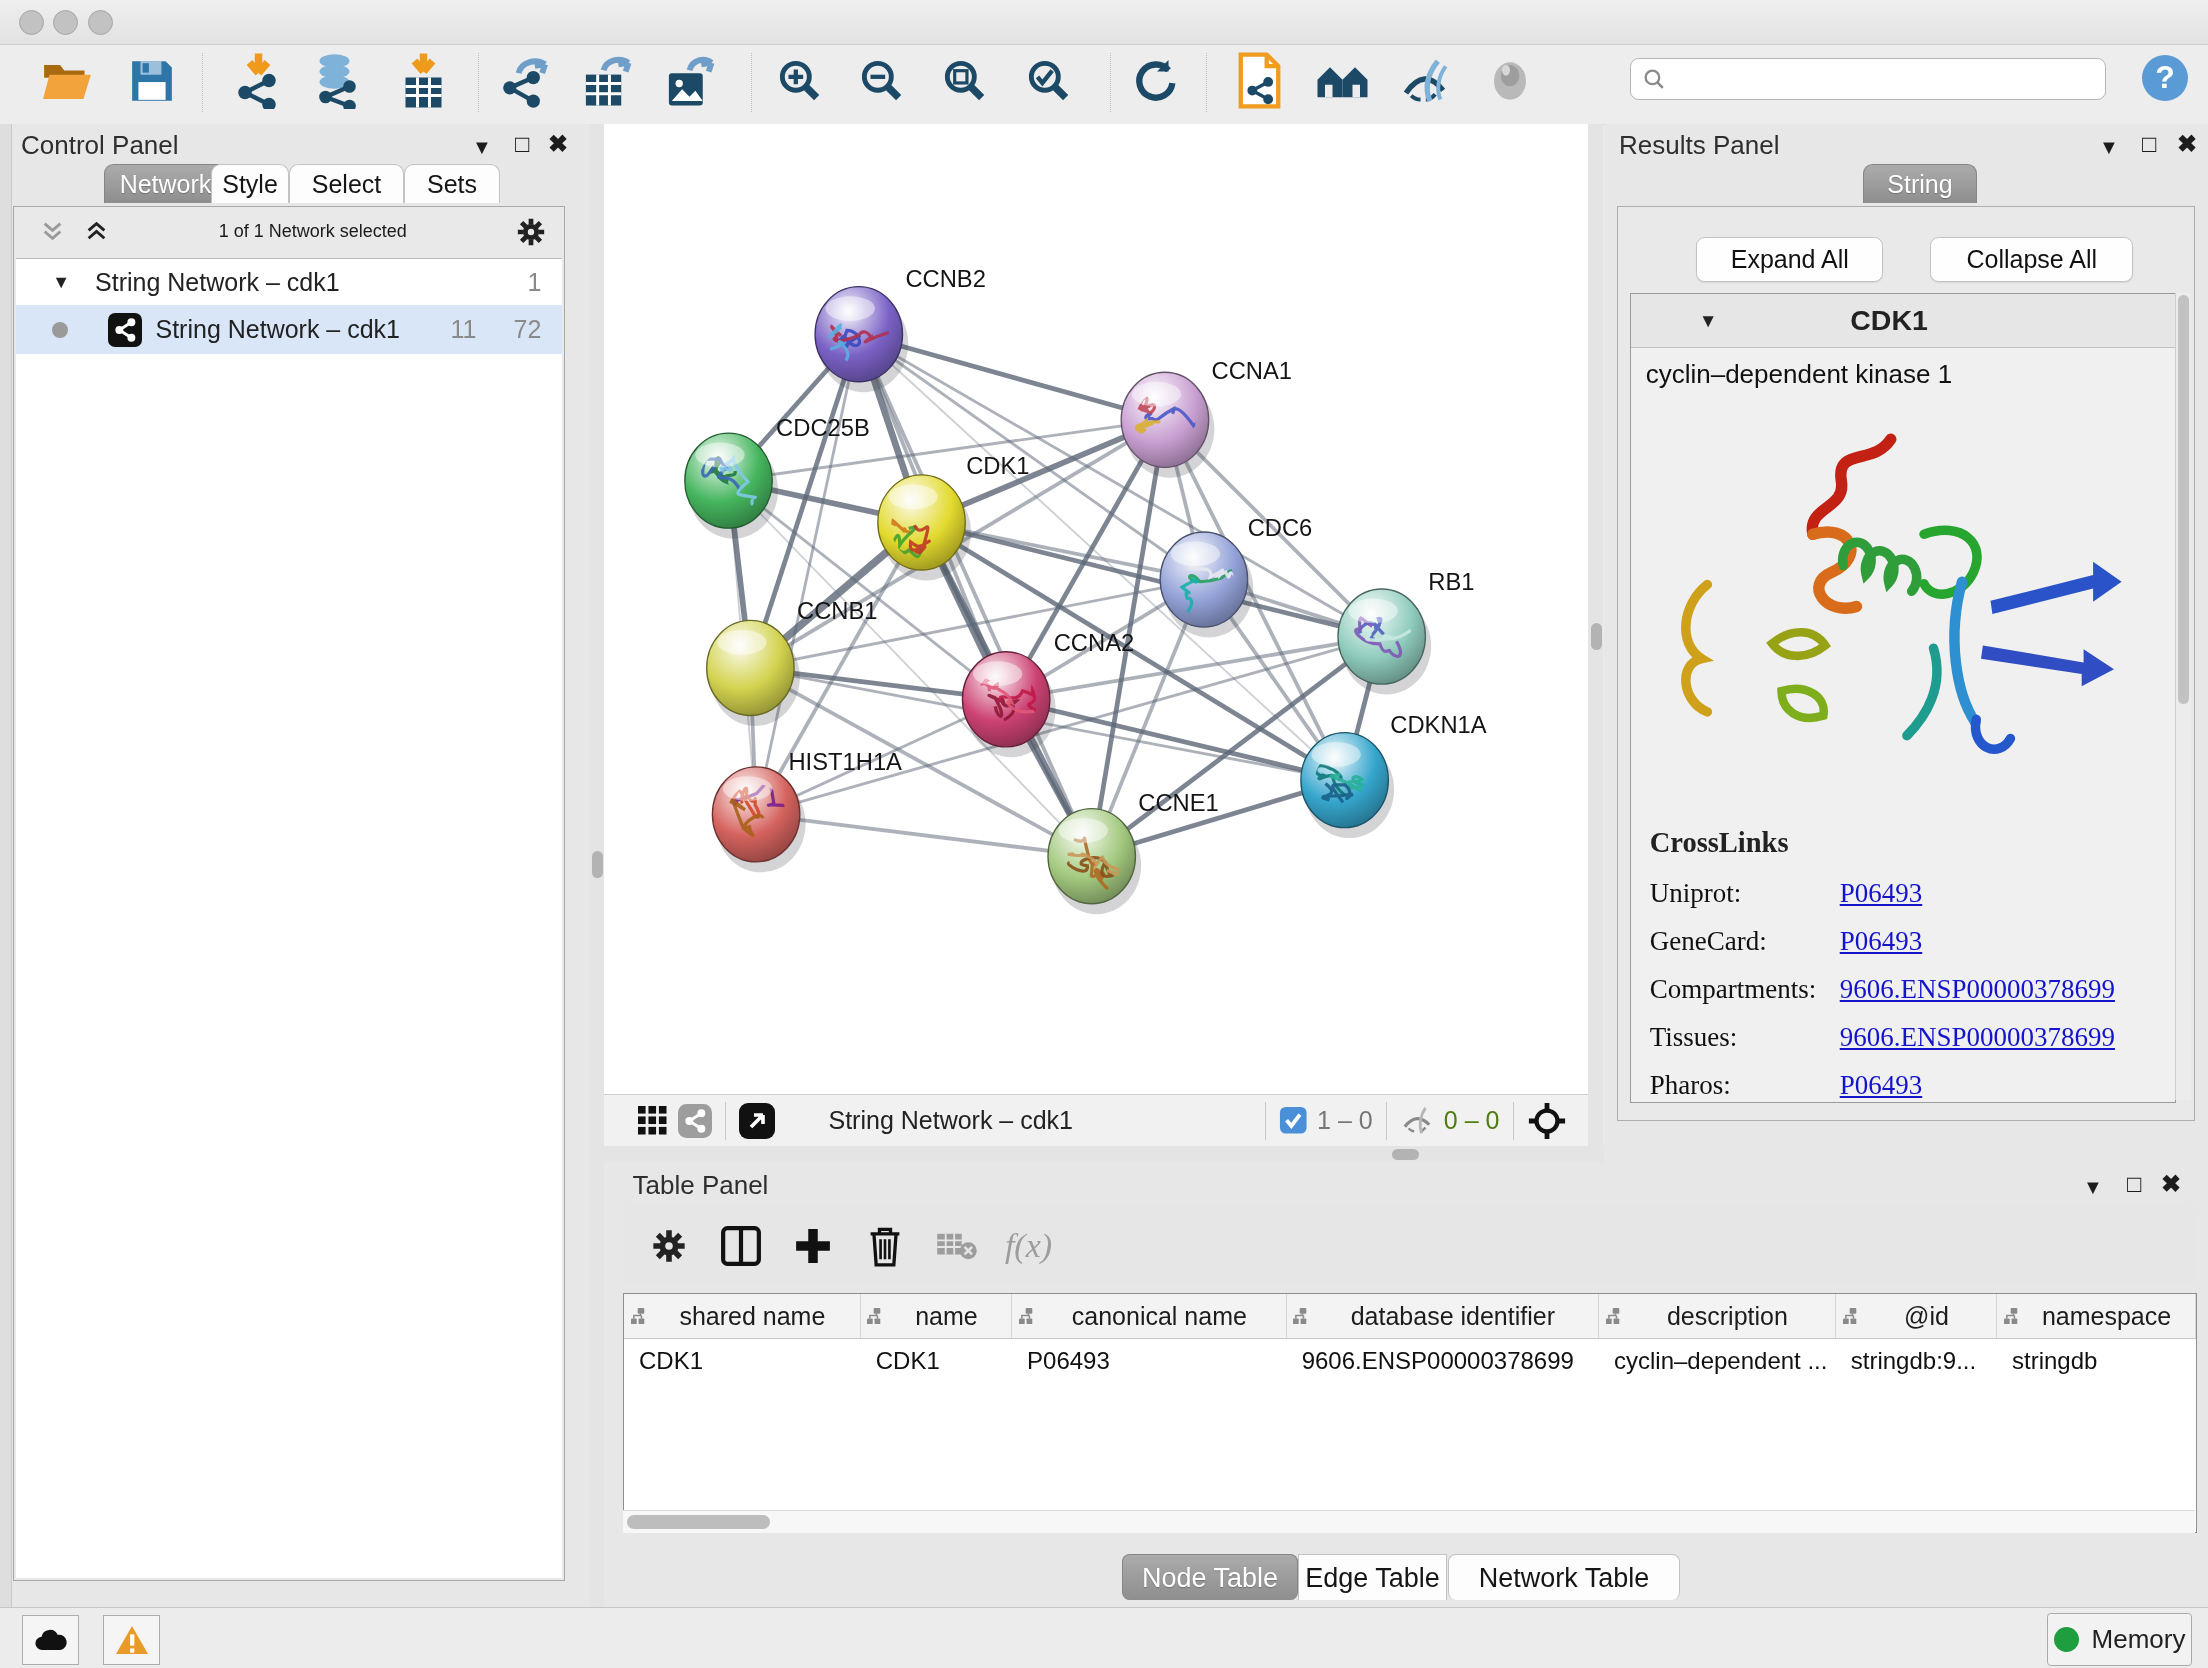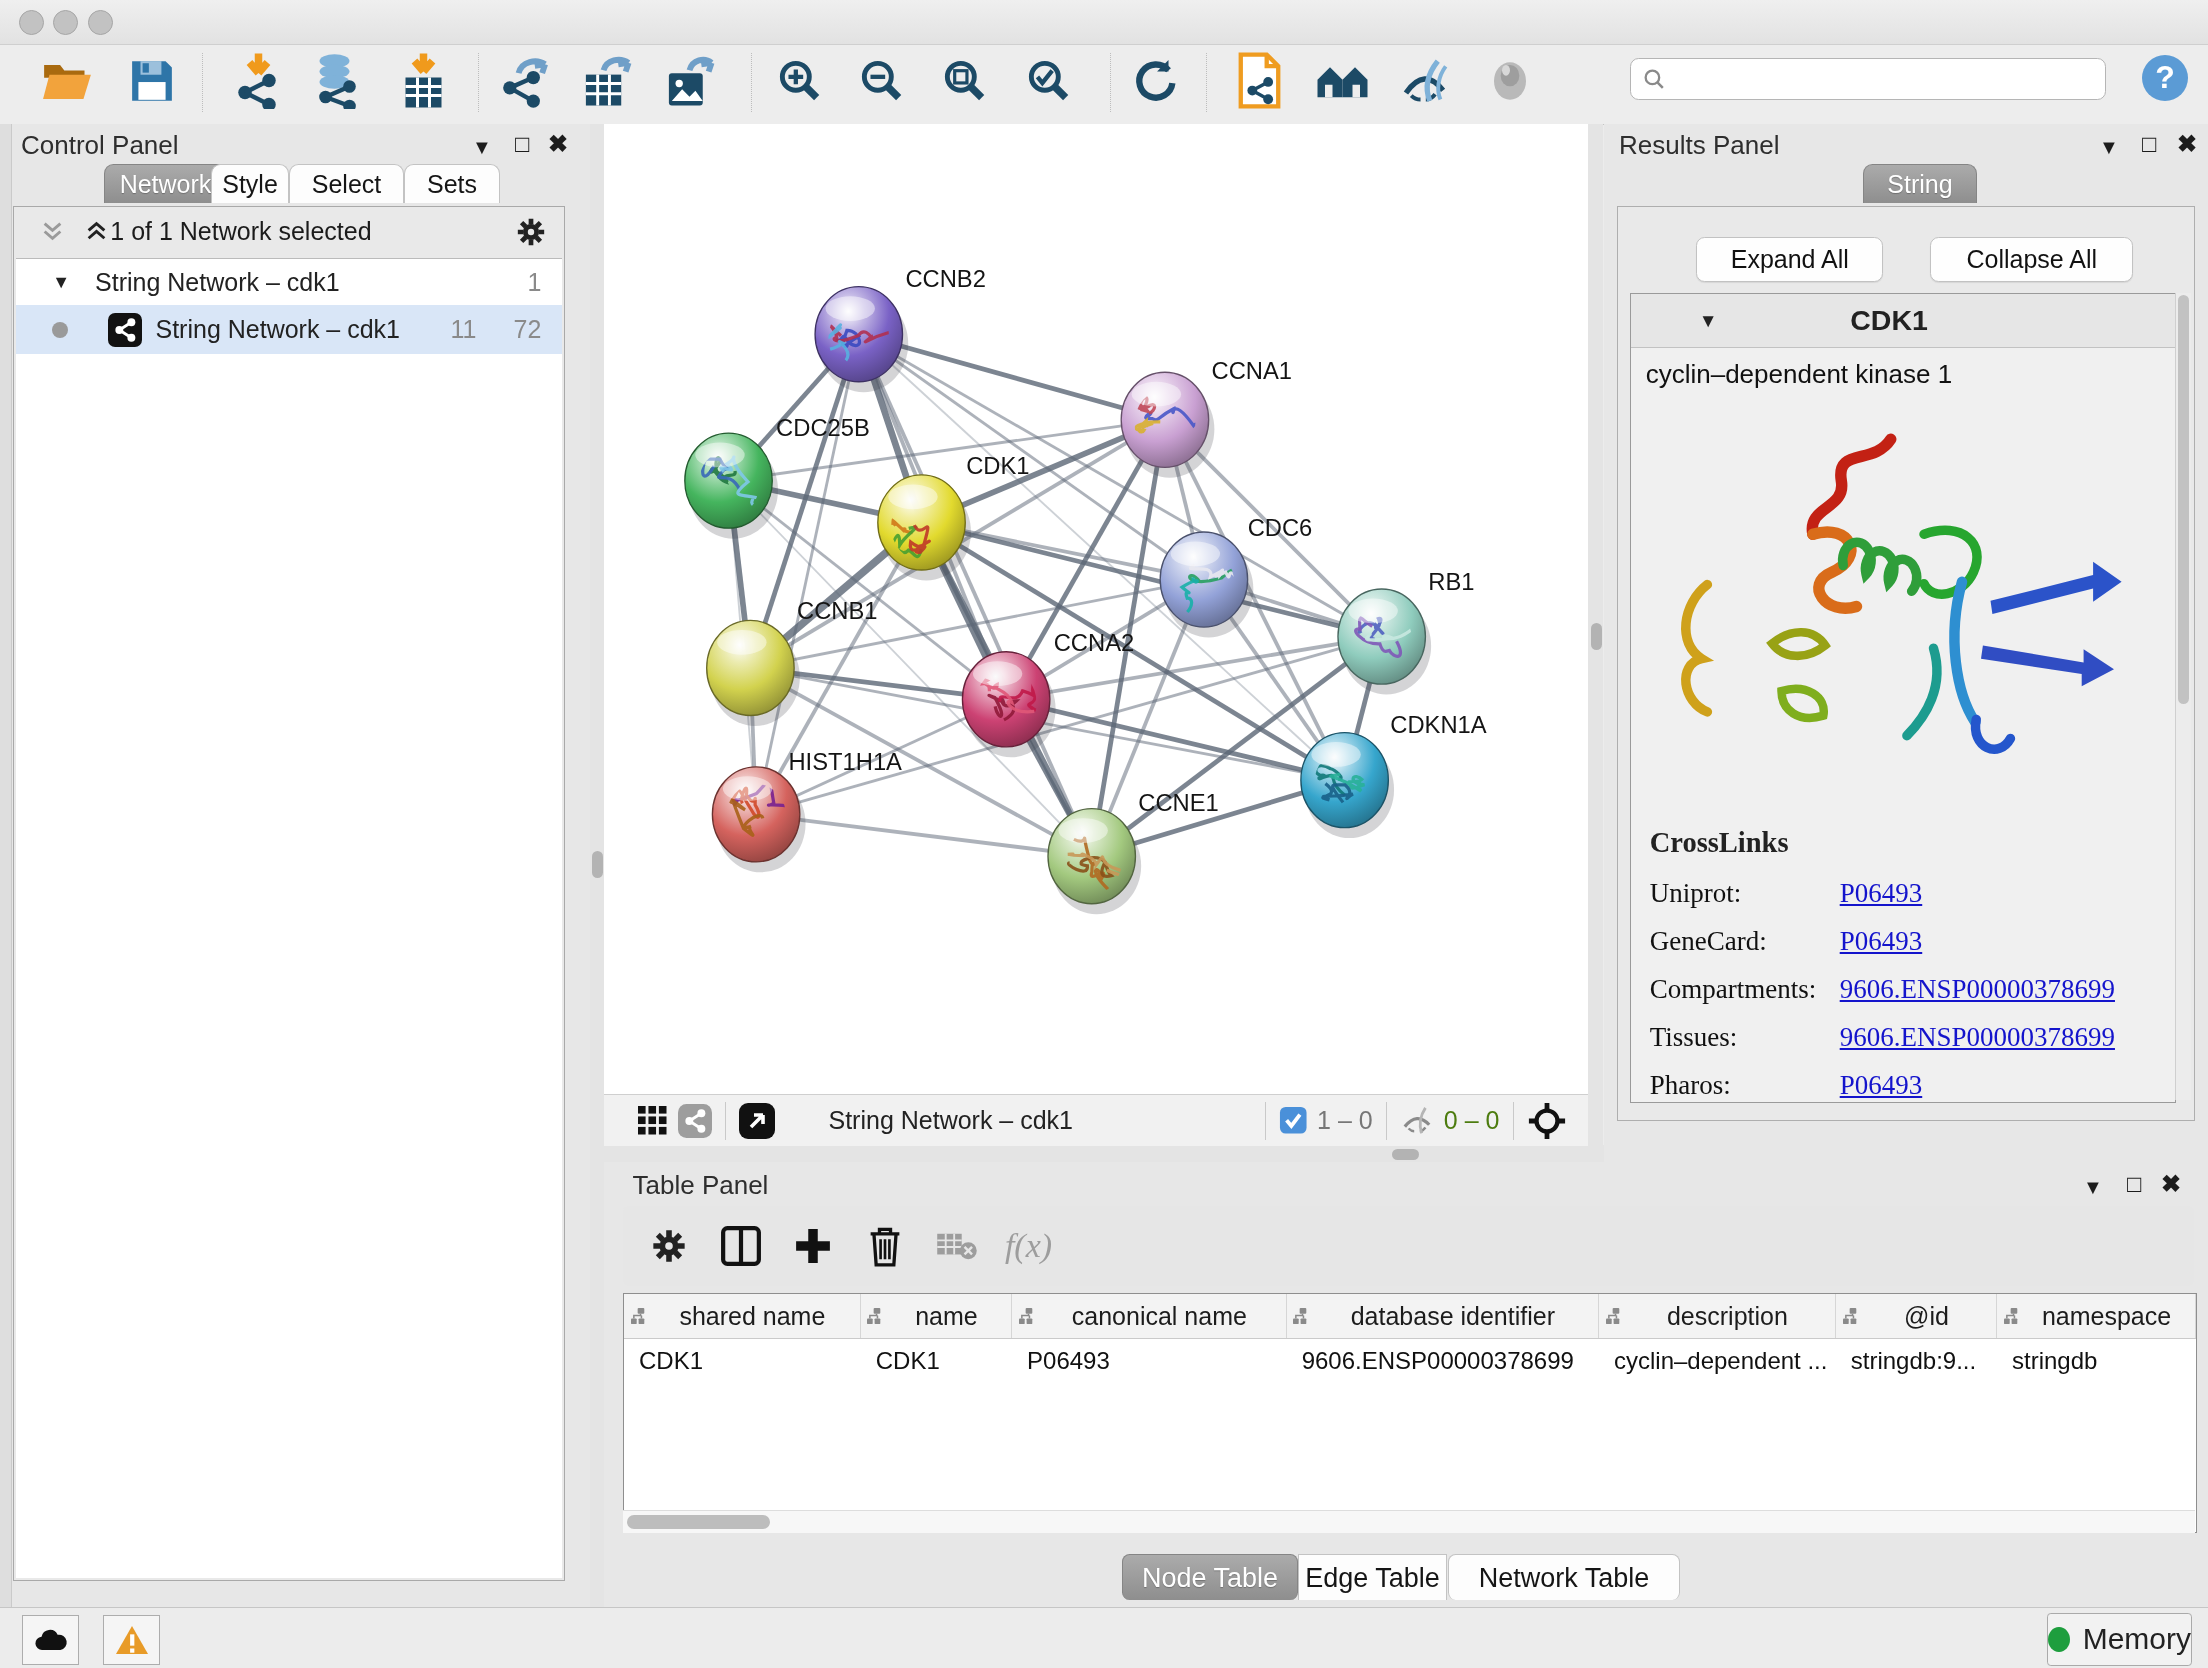--- a/index.html
+++ b/index.html
@@ -20,21 +20,21 @@
   .searchbox{position:absolute;left:1630px;top:13.3px;width:476px;height:42px;background:#fff;border:1px solid #b5b5b5;border-radius:8.6px;display:flex;align-items:center;padding-left:11.4px;box-sizing:border-box}
   .help-btn{position:absolute;left:2142px;top:9.5px;width:46px;height:46px;border-radius:50%;background:#5b9bd5;color:#fff;font-size:32px;font-weight:bold;display:flex;align-items:center;justify-content:center}
   
   .panel-title{font-size:26px;color:#2e2e2e}
   .win-ctrl{font-size:24px;color:#1c1c1c;line-height:24px}
   .tab{position:absolute;height:39px;line-height:39px;text-align:center;font-size:25px;border:1px solid #c3c3c3;border-bottom:none;border-radius:9.5px 9.5px 0 0;background:#fdfdfd;color:#151515;box-sizing:border-box}
   .tab.active{background:linear-gradient(#ababab,#8e8e8e);color:#fff;border-color:#858585;text-shadow:0 1px 1px rgba(0,0,0,.25)}
   
   .cp-box{left:13.3px;top:205px;width:550px;height:1373px;background:#e9e9e9;border:1px solid #a9a9a9}
   .netsel{position:absolute;left:0;top:0;width:100%;height:49px;display:flex;align-items:center}
-  .netsel-label{flex:1;text-align:left;font-size:25px;color:#1b1b1b}
+  .netsel-label{flex:1;text-align:center;font-size:18px;color:#1b1b1b}
   .tree{position:absolute;left:1.9px;top:51px;right:1.9px;bottom:1.9px;background:#fff;border-top:1px solid #bbb}
   .tree-row{position:relative;height:46px;display:flex;align-items:center;font-size:25px}
   .tree-row.sel{background:#d9e6f7;height:49px}
   .count{color:#8a8a8a}
   
   .canvas{left:604px;top:124px;width:984px;height:970px;background:#fff}
   .canvas-bar{left:604px;top:1094px;width:984px;height:51px;background:#f1f1f1;border-top:1px solid #cfcfcf;display:flex;align-items:center}
   .cbar-sep{width:0;height:38px;border-left:1px solid #c9c9c9;margin:0 13.3px}
   .divider{background:#e4e4e4}
   .handle{position:absolute;background:#b3b3b3;border-radius:5.7px}
@@ -55,21 +55,21 @@
   .thead{display:flex;height:44px;background:#f3f3f3;border-bottom:1px solid #cacaca}
   .th{display:flex;align-items:center;border-right:1px solid #d6d6d6;box-sizing:border-box;padding:0 5.7px;overflow:hidden;white-space:nowrap}
   .th .lbl{flex:1;text-align:center;font-size:25px;color:#1c1c1c}
   .trow{display:flex;height:44px}
   .td{display:flex;align-items:center;box-sizing:border-box;padding:0 15px;font-size:24px;color:#111;overflow:hidden;white-space:nowrap}
   .hscroll{left:624px;top:1510px;width:1571px;height:22px;background:#f7f7f7;border-top:1px solid #ddd}
   .hthumb{position:absolute;left:3.8px;top:3.8px;width:143px;height:14.3px;border-radius:7.6px;background:#bdbdbd}
   
   .statusbar{left:0;top:1607px;width:2208px;height:61px;background:#ececec;border-top:1px solid #c6c6c6}
   .sb-btn{position:absolute;top:6.7px;width:55px;height:48px;background:#f5f5f5;border:1px solid #adadad;display:flex;align-items:center;justify-content:center}
-  .mem-btn{position:absolute;left:2047px;top:4.8px;width:143px;height:51px;background:#f2f2f2;border:1px solid #aaa;border-radius:3.8px;display:flex;align-items:center;justify-content:center;gap:13px;font-size:30px}
+  .mem-btn{position:absolute;left:2047px;top:4.8px;width:143px;height:51px;background:#f2f2f2;border:1px solid #aaa;border-radius:3.8px;display:flex;align-items:center;justify-content:center;gap:13px;font-size:26px}
   .mem-dot{width:25px;height:25px;border-radius:50%;background:#1e9e3e}
   svg{display:block}
 </style>
 </head>
 <body>
 
 <div class="abs titlebar">
   <div class="tlight" style="left:19px"></div>
   <div class="tlight" style="left:53px"></div>
   <div class="tlight" style="left:88px"></div>

